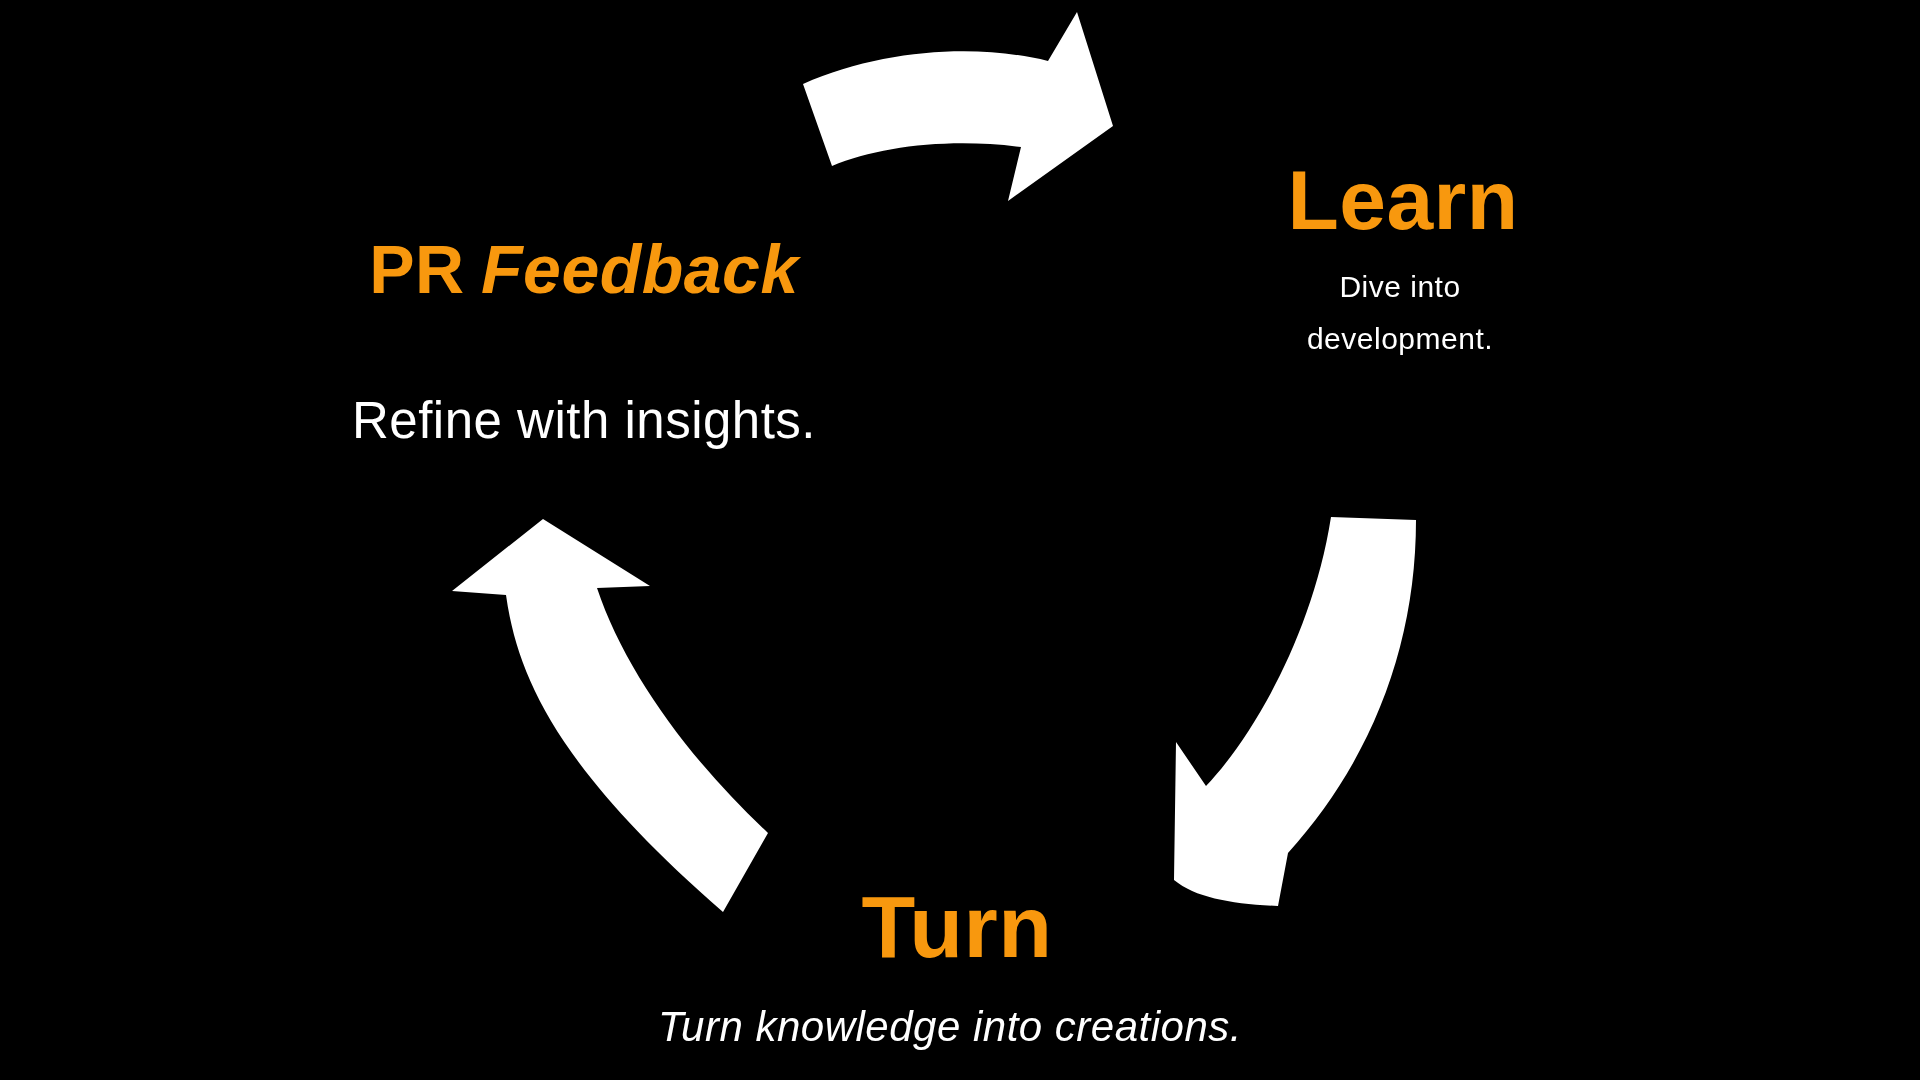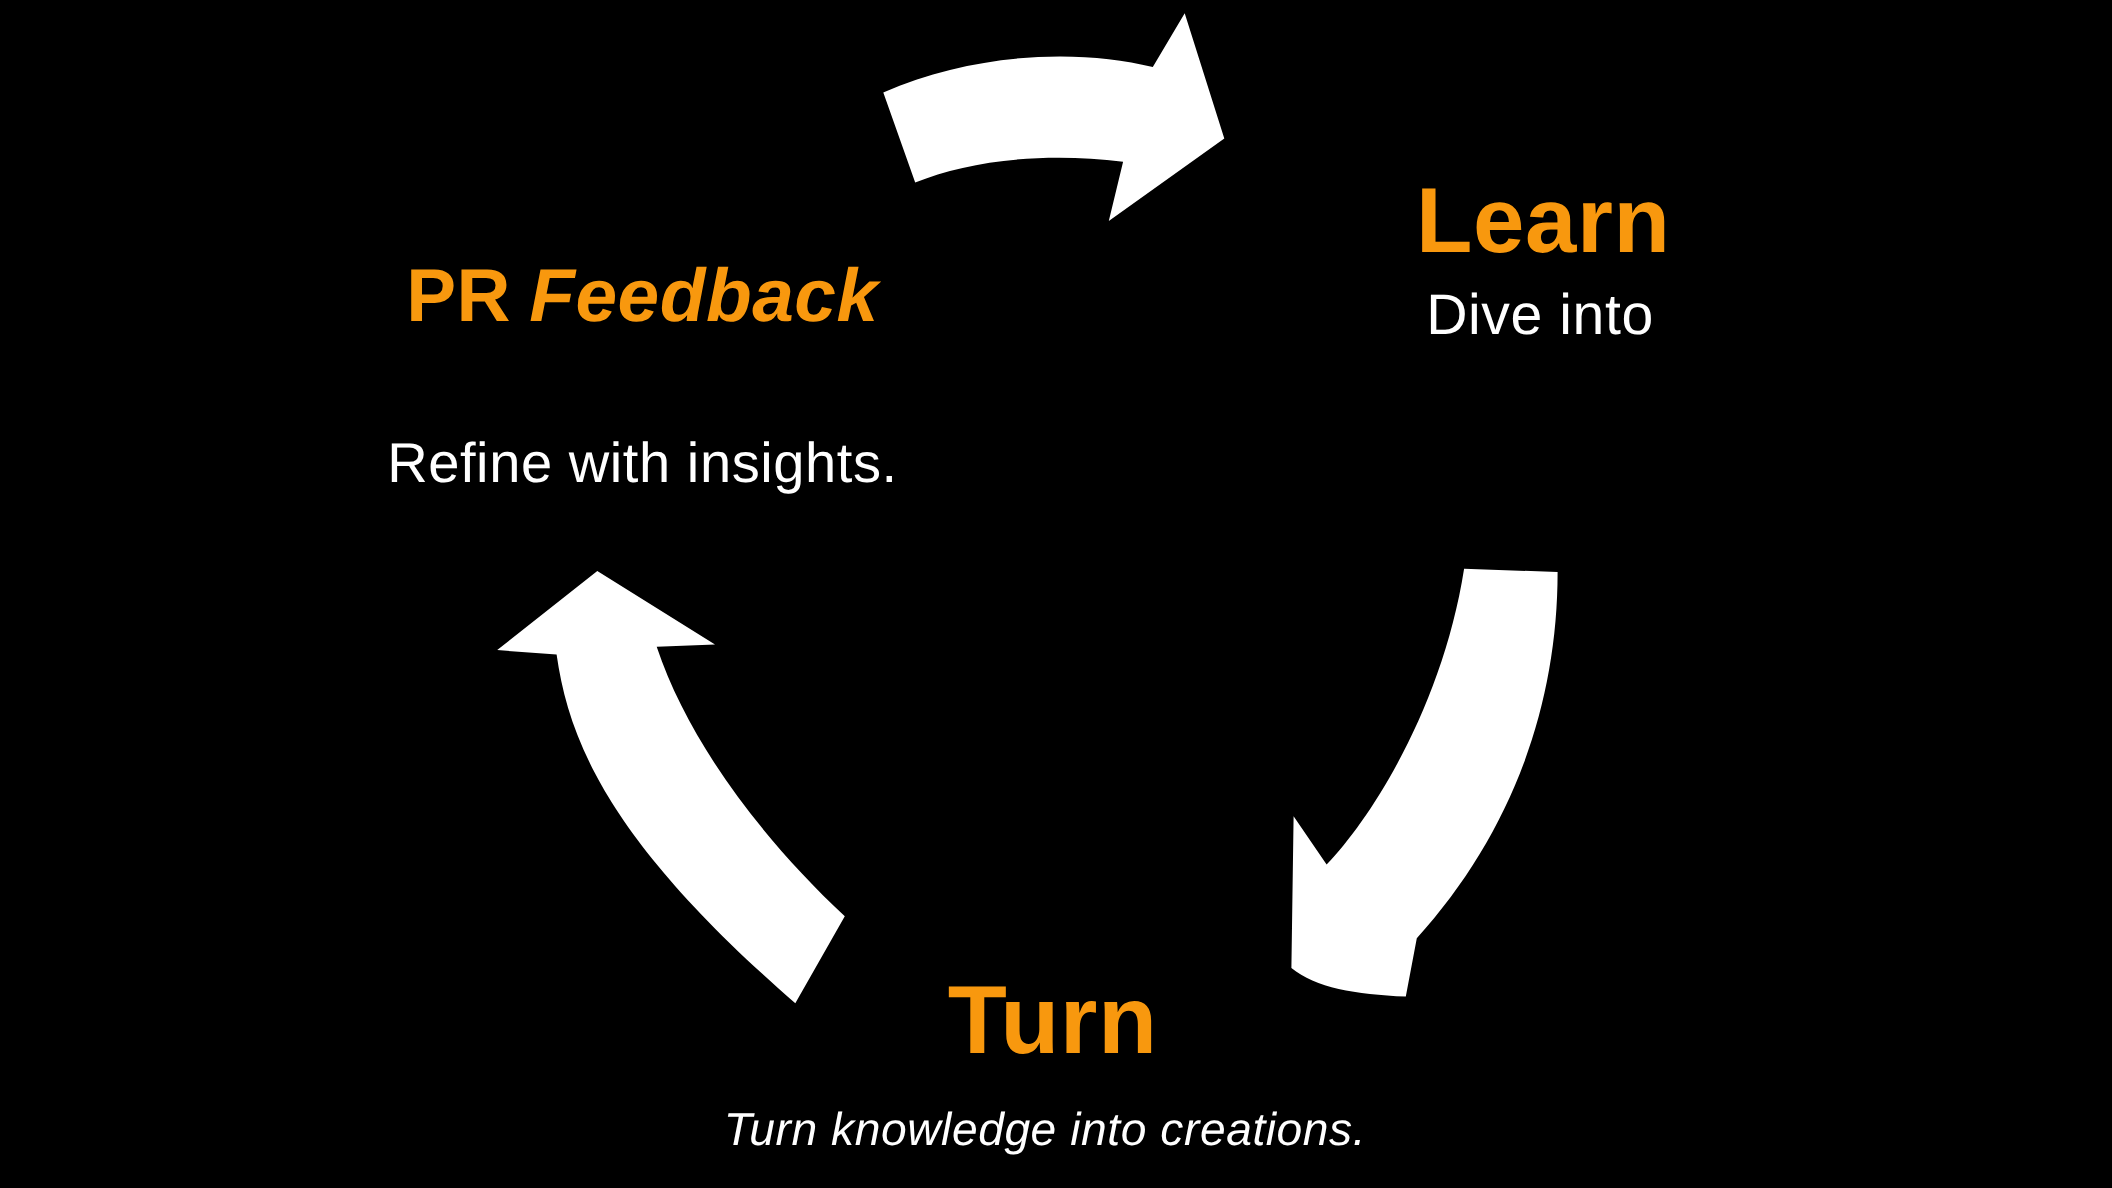--- a/index.html
+++ b/index.html
@@ -76,22 +76,23 @@
              L452 591
              L506 595
              C518 680 560 770 723 912
              L768 833
              C690 760 625 672 597 588
              L650 586
              Z"></path>
   </svg>
 
   <div class="abs title" style="left:1403px; top:158px; font-size:84px;">Learn</div>
-  <div class="abs sub" style="left:1400px; top:261px; font-size:52px; line-height:52px;">
+  <div class="abs sub" style="left:1400px; top:261px; font-size:30px; line-height:52px;">
     <div>Dive into</div>
+    <div>development.</div>
   </div>
 
   <div class="abs title" style="left:584px; top:235px; font-size:68px;">
     <span>PR</span><span class="italic">Feedback</span>
   </div>
   <div class="abs sub" style="left:584px; top:363px; font-size:51px;margin-top:28px;">Refine with insights.</div>
 
   <div class="abs title" style="left:957px; top:883px; font-size:88px;">Turn</div>
   <div class="abs sub" style="left:950px; top:1003px; font-size:42px;font-style:italic;">Turn knowledge into creations.</div>
 

